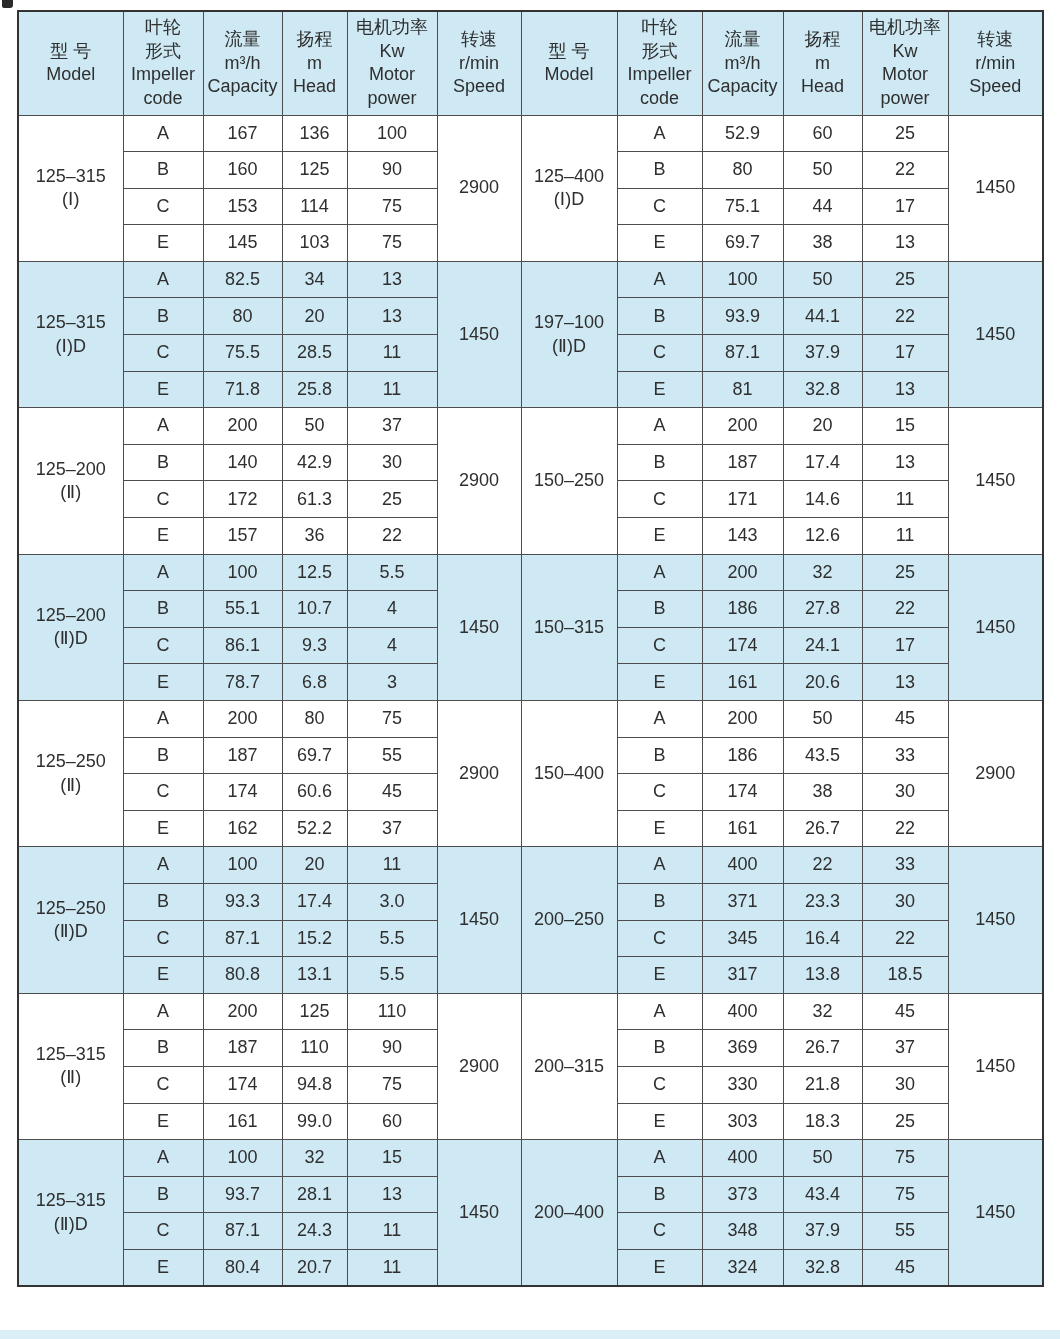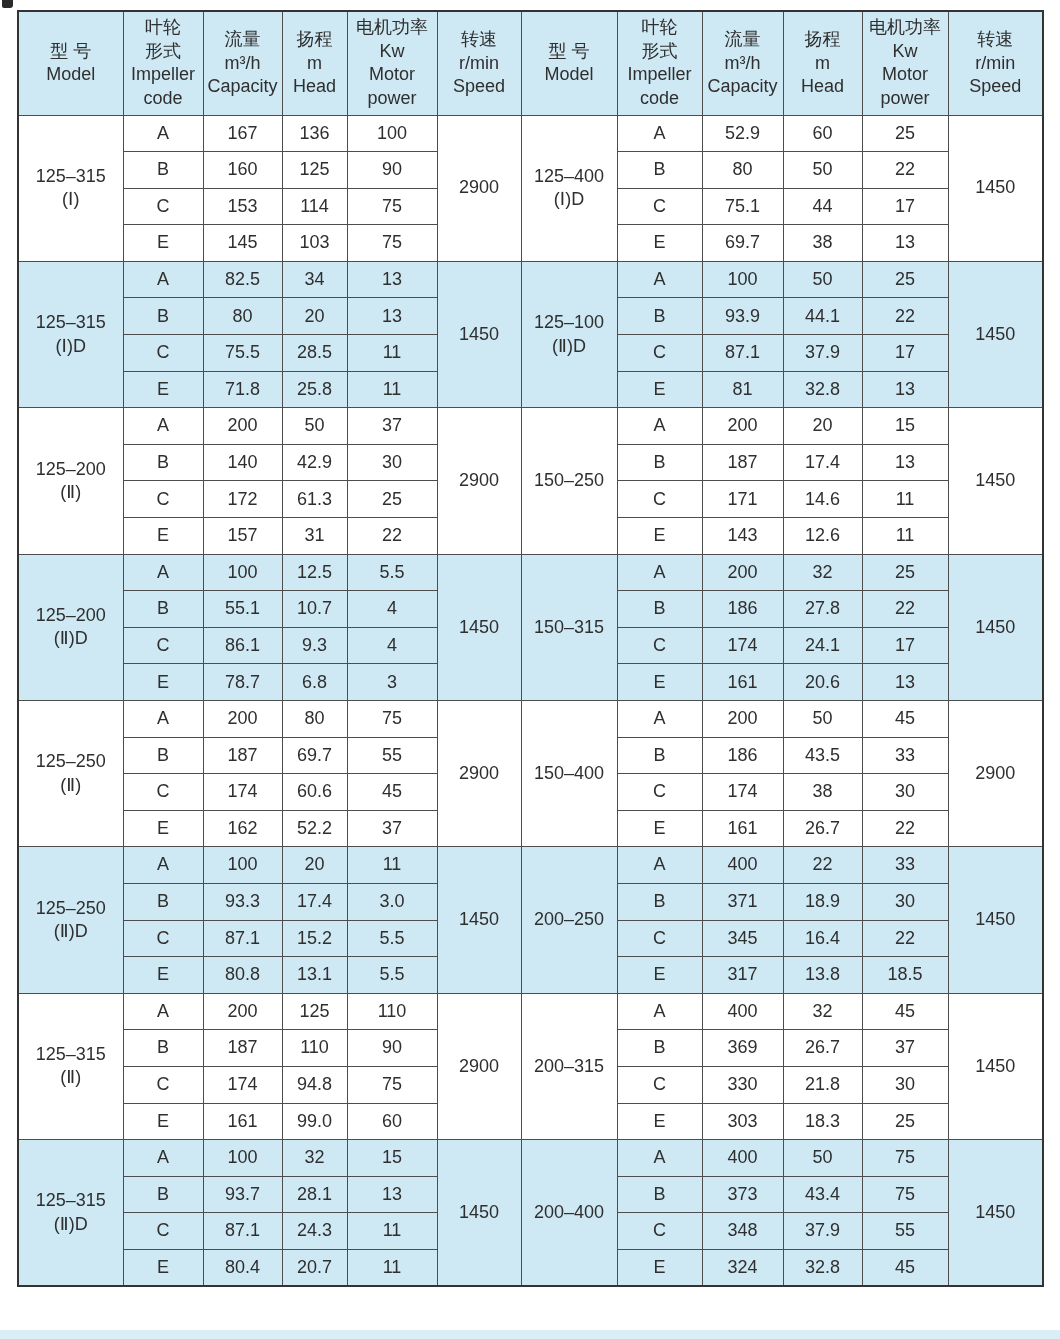--- a/index.html
+++ b/index.html
@@ -183,21 +183,21 @@
         <td rowspan="4" class="model-cell">
           <span class="hdr-line">125–315</span>
           <span class="hdr-line">(Ⅰ)D</span>
         </td>
         <td>A</td>
         <td>82.5</td>
         <td>34</td>
         <td>13</td>
         <td rowspan="4">1450</td>
         <td rowspan="4" class="model-cell">
-          <span class="hdr-line">125–100</span>
+          <span class="hdr-line">197–100</span>
           <span class="hdr-line">(Ⅱ)D</span>
         </td>
         <td>A</td>
         <td>100</td>
         <td>50</td>
         <td>25</td>
         <td rowspan="4">1450</td>
       </tr>
       <tr class="band-blue">
         <td>B</td>
@@ -264,21 +264,21 @@
         <td>61.3</td>
         <td>25</td>
         <td>C</td>
         <td>171</td>
         <td>14.6</td>
         <td>11</td>
       </tr>
       <tr class="band-white">
         <td>E</td>
         <td>157</td>
-        <td>31</td>
+        <td>36</td>
         <td>22</td>
         <td>E</td>
         <td>143</td>
         <td>12.6</td>
         <td>11</td>
       </tr>
       <tr class="band-blue">
         <td rowspan="4" class="model-cell">
           <span class="hdr-line">125–200</span>
           <span class="hdr-line">(Ⅱ)D</span>
@@ -395,21 +395,21 @@
         <td>33</td>
         <td rowspan="4">1450</td>
       </tr>
       <tr class="band-blue">
         <td>B</td>
         <td>93.3</td>
         <td>17.4</td>
         <td>3.0</td>
         <td>B</td>
         <td>371</td>
-        <td>18.9</td>
+        <td>23.3</td>
         <td>30</td>
       </tr>
       <tr class="band-blue">
         <td>C</td>
         <td>87.1</td>
         <td>15.2</td>
         <td>5.5</td>
         <td>C</td>
         <td>345</td>
         <td>16.4</td>

